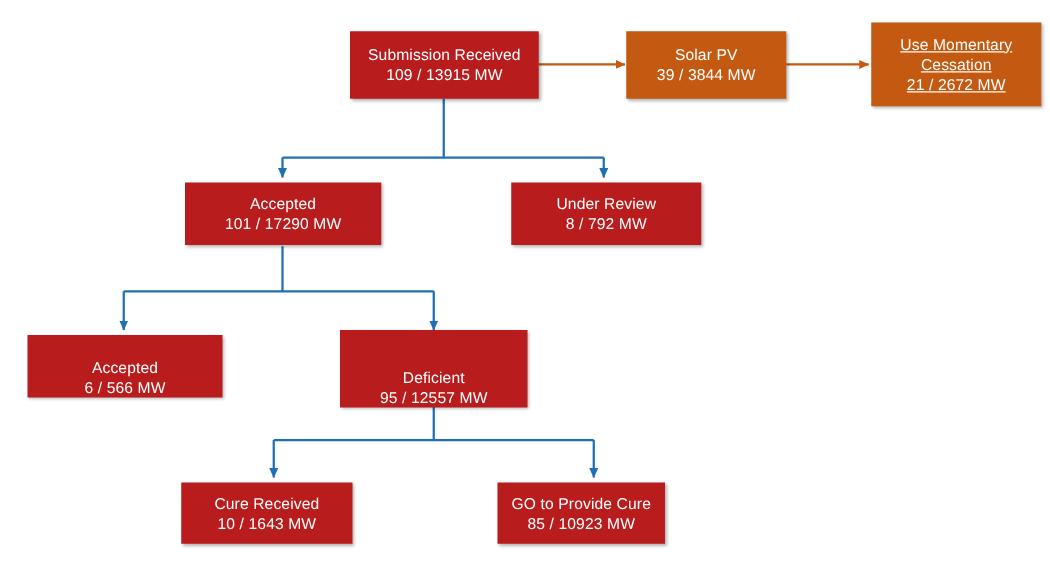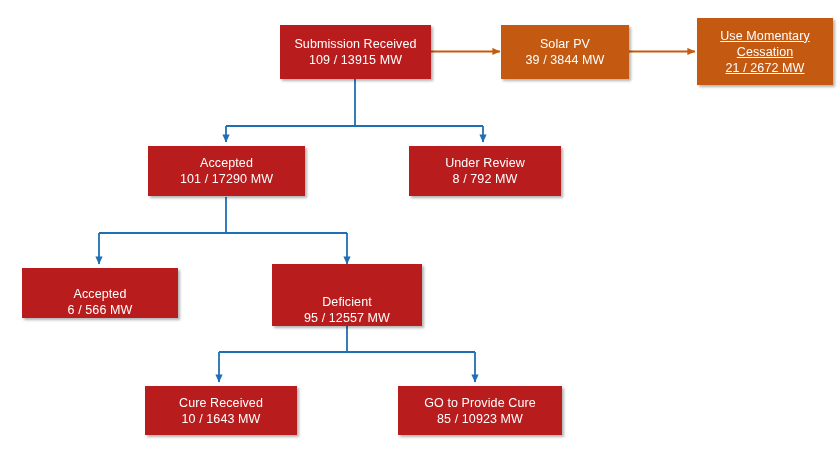--- a/index.html
+++ b/index.html
@@ -108,23 +108,23 @@
   <div class="node blue" style="left:22px;top:268px;width:156px;height:50px;justify-content:flex-end;">
     <span class="l1">Accepted</span>
     <span class="l2">6 / 566 MW</span>
   </div>
 
   <div class="node blue" style="left:272px;top:264px;width:150px;height:62px;justify-content:flex-end;">
     <span class="l1">Deficient</span>
     <span class="l2">95 / 12557 MW</span>
   </div>
 
-  <div class="node blue" style="left:145px;top:386px;width:152px;height:49px;text-align:right;">
+  <div class="node blue" style="left:145px;top:386px;width:137px;height:49px;text-align:right;">
     <span class="l1">Cure Received</span>
     <span class="l2">10 / 1643 MW</span>
   </div>
 
-  <div class="node blue" style="left:398px;top:386px;width:164px;height:49px;">
+  <div class="node blue" style="left:398px;top:386px;width:134px;height:49px;">
     <span class="l1">GO to Provide Cure</span>
     <span class="l2">85 / 10923 MW</span>
   </div>
 
 </div>
 
 </body></html>

